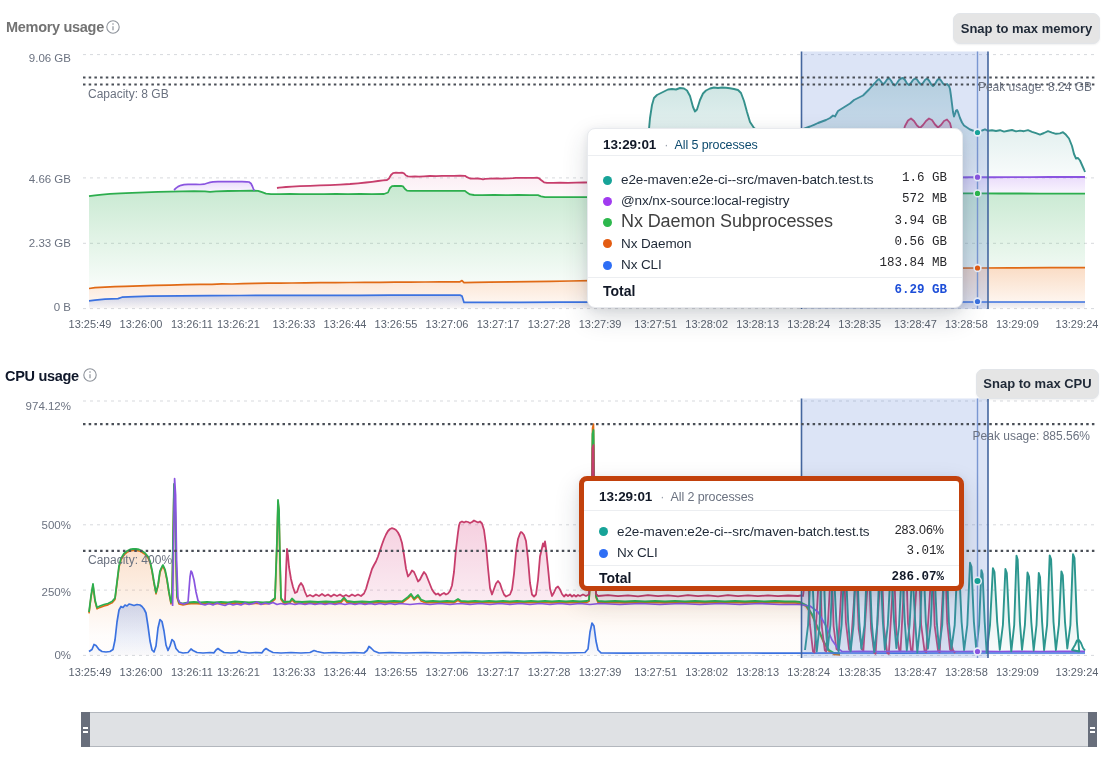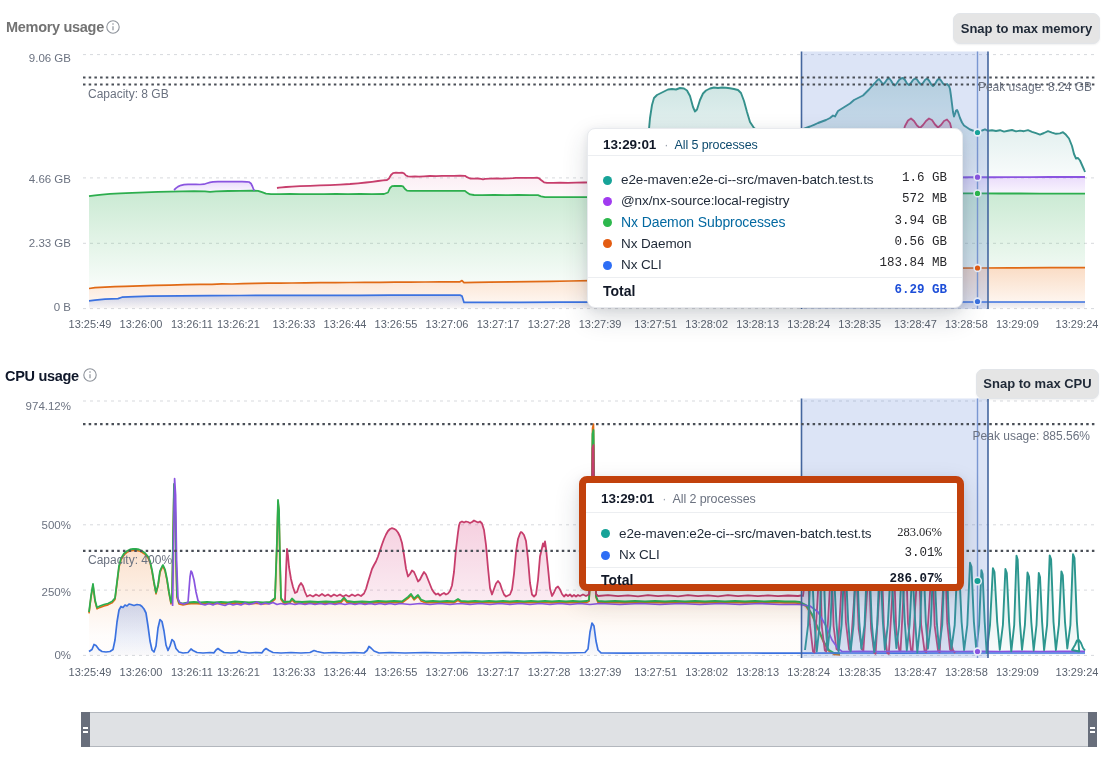--- a/index.html
+++ b/index.html
@@ -169,35 +169,35 @@
       <circle cx="7" cy="4" r="0.8" fill="#8e939b"></circle>
     </svg>
 <div class="btn" style="left:976px;top:361px;width:121px;height:28px;line-height:28px;margin-top:8px;">Snap to max CPU</div>
 <div style="position:absolute;left:587px;top:128px;width:376px;height:180px;background:#fff;border:1px solid #e8eaee;border-radius:8px;box-shadow:0 10px 26px rgba(30,41,59,0.16),0 2px 8px rgba(30,41,59,0.08);z-index:5;box-sizing:border-box;">
 <div style="position:absolute;left:15px;top:8px;font-size:13.5px;letter-spacing:-0.1px;color:#111827;white-space:nowrap;"><b>13:29:01</b><span style="color:#9ca3af;font-size:13px;margin:0 6px 0 8px;">·</span><span style="color:#0c4a6e;font-size:12.5px;">All 5 processes</span></div>
 <div style="position:absolute;left:0;top:26px;width:100%;border-top:1px solid #eceef1;"></div>
       <div style="position:absolute;left:15px;top:39.0px;height:21.3px;line-height:21.3px;white-space:nowrap;"><span style="display:inline-block;width:9px;height:9px;border-radius:50%;background:#17a398;margin-right:9px;position:relative;top:0.5px;"></span><span style="font-size:13.5px;letter-spacing:-0.1px;color:#1f2937;">e2e-maven:e2e-ci--src/maven-batch.test.ts</span></div>
 <div style="position:absolute;right:15px;top:39.0px;height:21.3px;line-height:21.3px;font-family:'Liberation Mono',monospace;font-size:12.5px;color:#27272a;">1.6 GB</div>
       <div style="position:absolute;left:15px;top:60.3px;height:21.3px;line-height:21.3px;white-space:nowrap;"><span style="display:inline-block;width:9px;height:9px;border-radius:50%;background:#a13bf0;margin-right:9px;position:relative;top:0.5px;"></span><span style="font-size:13.5px;letter-spacing:-0.1px;color:#1f2937;">@nx/nx-source:local-registry</span></div>
 <div style="position:absolute;right:15px;top:60.3px;height:21.3px;line-height:21.3px;font-family:'Liberation Mono',monospace;font-size:12.5px;color:#27272a;">572 MB</div>
-      <div style="position:absolute;left:15px;top:81.5px;height:21.3px;line-height:21.3px;white-space:nowrap;"><span style="display:inline-block;width:9px;height:9px;border-radius:50%;background:#2db84d;margin-right:9px;position:relative;top:0.5px;"></span><span style="font-size:14px;letter-spacing:-0.1px;color:#0369a1;">Nx Daemon Subprocesses</span></div>
+      <div style="position:absolute;left:15px;top:81.5px;height:21.3px;line-height:21.3px;white-space:nowrap;"><span style="display:inline-block;width:9px;height:9px;border-radius:50%;background:#2db84d;margin-right:9px;position:relative;top:0.5px;"></span><span style="font-size:18px;letter-spacing:-0.1px;color:#404040;">Nx Daemon Subprocesses</span></div>
 <div style="position:absolute;right:15px;top:81.5px;height:21.3px;line-height:21.3px;font-family:'Liberation Mono',monospace;font-size:12.5px;color:#27272a;">3.94 GB</div>
       <div style="position:absolute;left:15px;top:102.8px;height:21.3px;line-height:21.3px;white-space:nowrap;"><span style="display:inline-block;width:9px;height:9px;border-radius:50%;background:#e35c12;margin-right:9px;position:relative;top:0.5px;"></span><span style="font-size:13.5px;letter-spacing:-0.1px;color:#1f2937;">Nx Daemon</span></div>
 <div style="position:absolute;right:15px;top:102.8px;height:21.3px;line-height:21.3px;font-family:'Liberation Mono',monospace;font-size:12.5px;color:#27272a;">0.56 GB</div>
       <div style="position:absolute;left:15px;top:124.2px;height:21.3px;line-height:21.3px;white-space:nowrap;"><span style="display:inline-block;width:9px;height:9px;border-radius:50%;background:#2e6ef5;margin-right:9px;position:relative;top:0.5px;"></span><span style="font-size:13.5px;letter-spacing:-0.1px;color:#1f2937;">Nx CLI</span></div>
 <div style="position:absolute;right:15px;top:124.2px;height:21.3px;line-height:21.3px;font-family:'Liberation Mono',monospace;font-size:12.5px;color:#27272a;">183.84 MB</div>
       <div style="position:absolute;left:0;top:148px;width:100%;border-top:1px solid #eceef1;"></div>
 <div style="position:absolute;left:15px;top:153.5px;font-size:14px;font-weight:bold;color:#111827;">Total</div>
 <div style="position:absolute;right:15px;top:153.5px;font-family:'Liberation Mono',monospace;font-size:12.5px;font-weight:bold;color:#1d4ed8;">6.29 GB</div>
 </div>
-<div style="position:absolute;left:579px;top:476px;width:385px;height:115px;background:#fff;border:7px solid #c2410c;border-radius:8px;box-shadow:0 10px 26px rgba(30,41,59,0.16),0 2px 8px rgba(30,41,59,0.08);z-index:5;box-sizing:border-box;">
+<div style="position:absolute;left:579px;top:476px;width:385px;height:115px;background:#fff;border:5px solid #c2410c;border-radius:8px;box-shadow:0 10px 26px rgba(30,41,59,0.16),0 2px 8px rgba(30,41,59,0.08);z-index:5;box-sizing:border-box;">
 <div style="position:absolute;left:15px;top:8px;font-size:13.5px;letter-spacing:-0.1px;color:#111827;white-space:nowrap;"><b>13:29:01</b><span style="color:#9ca3af;font-size:13px;margin:0 6px 0 8px;">·</span><span style="color:#6b7280;font-size:12.5px;">All 2 processes</span></div>
 <div style="position:absolute;left:0;top:29px;width:100%;border-top:1px solid #eceef1;"></div>
       <div style="position:absolute;left:15px;top:38.5px;height:21.5px;line-height:21.5px;white-space:nowrap;"><span style="display:inline-block;width:9px;height:9px;border-radius:50%;background:#17a398;margin-right:9px;position:relative;top:0.5px;"></span><span style="font-size:13.5px;letter-spacing:-0.1px;color:#1f2937;">e2e-maven:e2e-ci--src/maven-batch.test.ts</span></div>
-<div style="position:absolute;right:15px;top:38.5px;height:21.5px;line-height:21.5px;font-family:Liberation Serif, serif;font-size:12.5px;color:#27272a;">283.06%</div>
+<div style="position:absolute;right:15px;top:38.5px;height:21.5px;line-height:21.5px;font-family:Liberation Sans, sans-serif;font-size:12.5px;color:#27272a;">283.06%</div>
       <div style="position:absolute;left:15px;top:60.0px;height:21.5px;line-height:21.5px;white-space:nowrap;"><span style="display:inline-block;width:9px;height:9px;border-radius:50%;background:#2e6ef5;margin-right:9px;position:relative;top:0.5px;"></span><span style="font-size:13.5px;letter-spacing:-0.1px;color:#1f2937;">Nx CLI</span></div>
 <div style="position:absolute;right:15px;top:60.0px;height:21.5px;line-height:21.5px;font-family:'Liberation Mono',monospace;font-size:12.5px;color:#27272a;">3.01%</div>
       <div style="position:absolute;left:0;top:83.6px;width:100%;border-top:1px solid #eceef1;"></div>
 <div style="position:absolute;left:15px;top:88.6px;font-size:14px;font-weight:bold;color:#111827;">Total</div>
 <div style="position:absolute;right:15px;top:88.6px;font-family:'Liberation Mono',monospace;font-size:12.5px;font-weight:bold;color:#111827;">286.07%</div>
 </div>
 <div style="position:absolute;left:81px;top:712px;width:1016px;height:35px;background:#dfe1e4;border:1px solid #b3b7bd;box-sizing:border-box;"></div>
 <div style="position:absolute;left:81px;top:712px;width:9px;height:35px;background:#686e7b;"></div>
 <div style="position:absolute;left:83px;top:727px;width:5px;height:1.5px;background:#fff;"></div>
 <div style="position:absolute;left:83px;top:731px;width:5px;height:1.5px;background:#fff;"></div>

